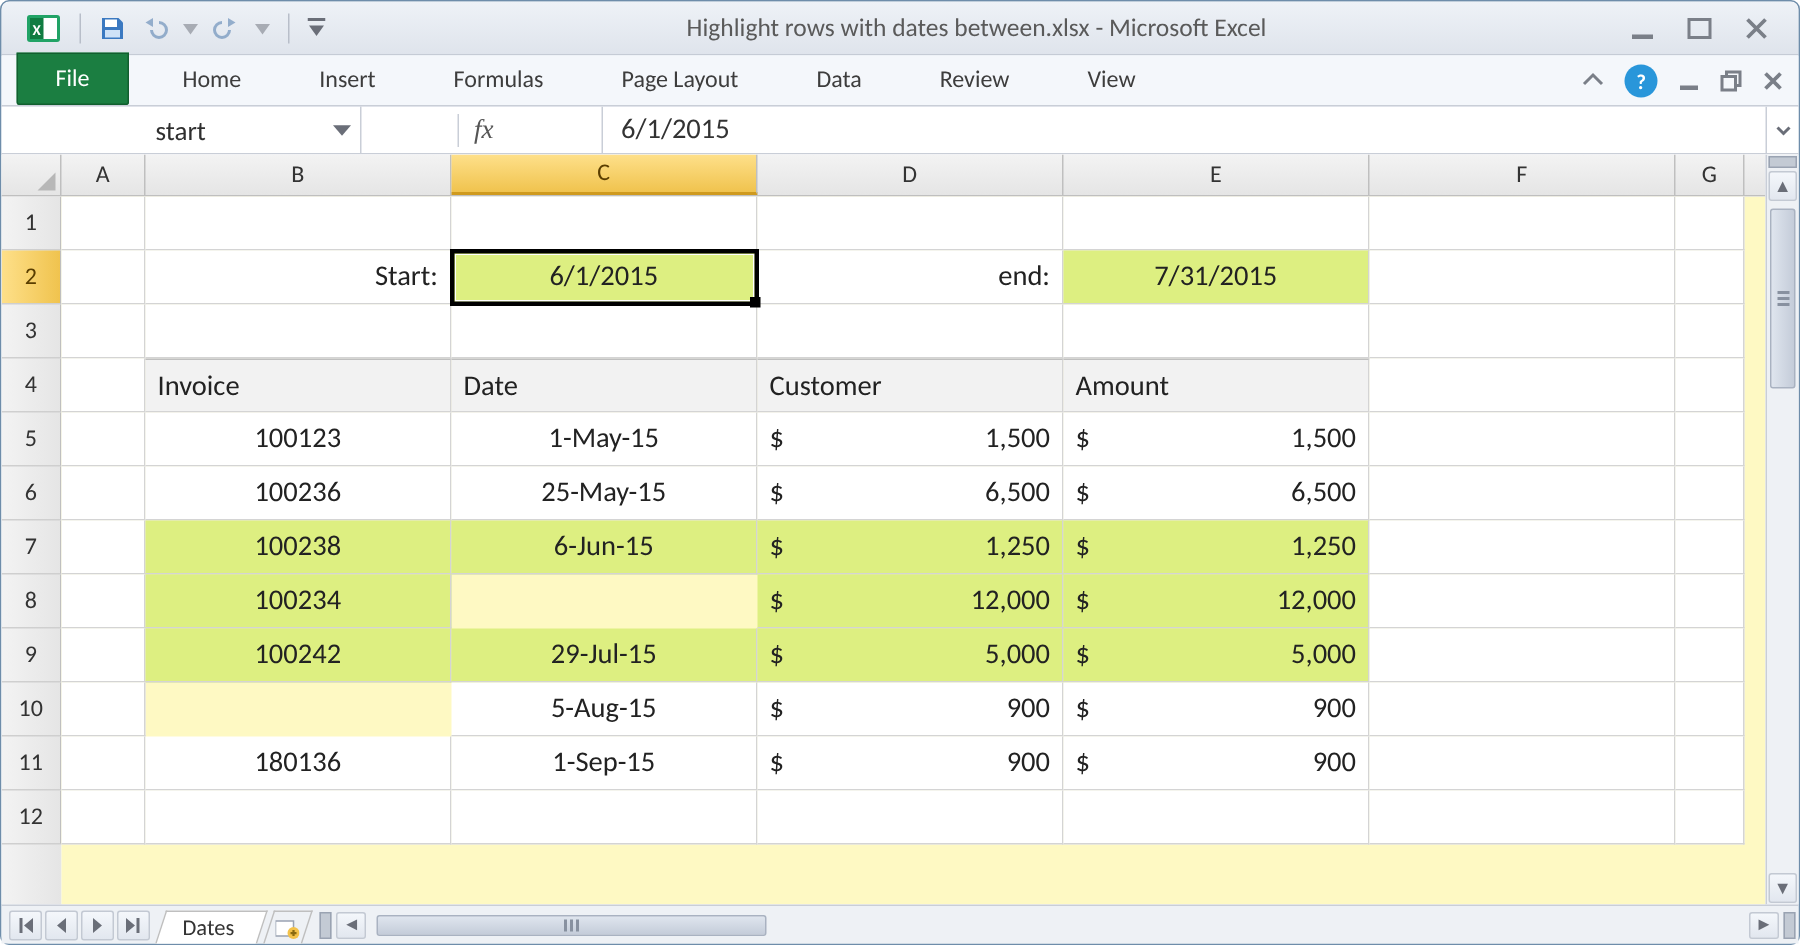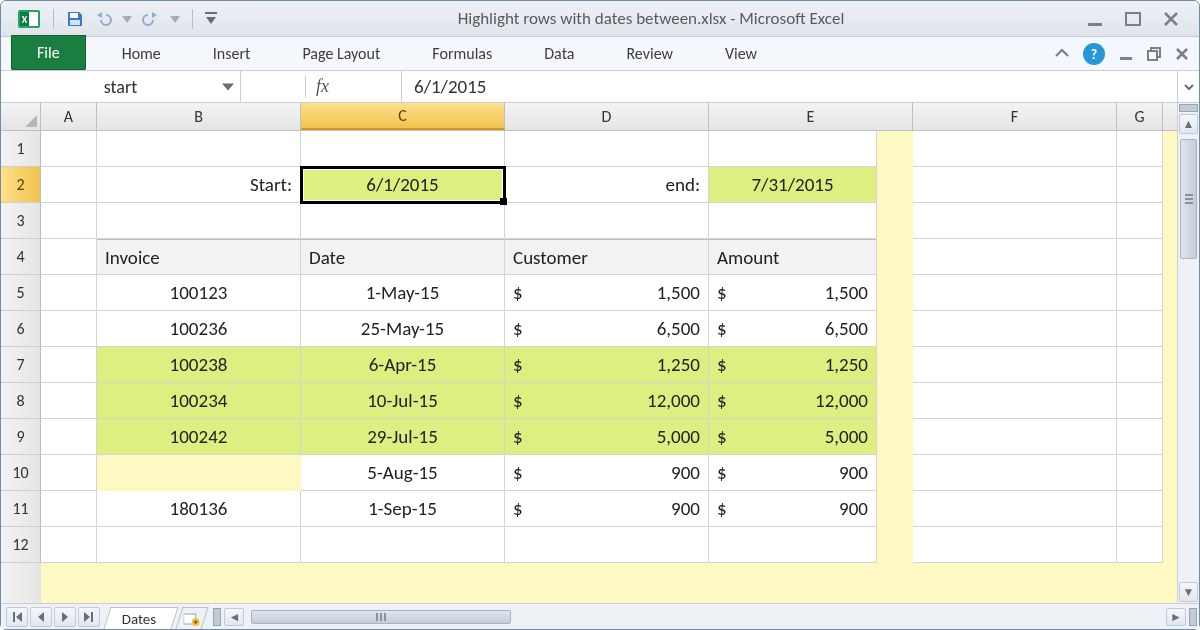--- a/index.html
+++ b/index.html
@@ -186,21 +186,21 @@
   .cell.r-align { justify-content:flex-end; }
   .cell.c-align { justify-content:center; }
   .cell.money { justify-content:flex-end; }
   .cell .currency-symbol { position:absolute; left:8px; }
 
   
   .x-A{ left:0;     width:56px; }
   .x-B{ left:56px;  width:204px; }
   .x-C{ left:260px; width:204px; }
   .x-D{ left:464px; width:204px; }
-  .x-E{ left:668px; width:168px; }
+  .x-E{ left:668px; width:204px; }
   .x-F{ left:872px; width:204px; }
   .x-G{ left:1076px;width:46px;  }
 
   .y-1{ top:0; } .y-2{ top:36px;} .y-3{ top:72px;} .y-4{ top:108px;}
   .y-5{ top:144px;} .y-6{ top:180px;} .y-7{ top:216px;} .y-8{ top:252px;}
   .y-9{ top:288px;} .y-10{ top:324px;} .y-11{ top:360px;} .y-12{ top:396px;}
 
   .selection-box {
     position:absolute;
     border:3px solid #000;
@@ -355,22 +355,22 @@
             <path stroke="#7a7f88" stroke-width="2.5" d="M4 4l12 12M16 4 4 16"></path>
           </svg>
       </span>
     </div>
   </div>
 
   <div class="ribbon-tabs">
     <div class="file-tab">File</div>
     <div class="tab">Home</div>
     <div class="tab">Insert</div>
+    <div class="tab">Formulas</div>
     <div class="tab">Page Layout</div>
-    <div class="tab">Formulas</div>
     <div class="tab">Data</div>
     <div class="tab">Review</div>
     <div class="tab">View</div>
 
     <div class="ribbon-right">
       <span>
         <svg width="18" height="18" viewBox="0 0 18 18">
             <path stroke="#7a7f88" stroke-width="2" fill="none" d="M3 11l6-6 6 6"></path>
           </svg>
       </span>
@@ -504,35 +504,34 @@
             </div>
           <div class="cell x-E y-6 money">
               <span class="currency-symbol">$</span>
               <span>6,500</span>
             </div>
           <div class="cell x-F y-6"></div>
           <div class="cell x-G y-6"></div>
 
           <div class="cell x-A y-7"></div>
           <div class="cell x-B y-7 hl c-align">100238</div>
-          <div class="cell x-C y-7 hl c-align">6-Apr-15</div>
+          <div class="cell x-C y-7 hl c-align">6-Jun-15</div>
           <div class="cell x-D y-7 hl money">
               <span class="currency-symbol">$</span>
               <span>1,250</span>
             </div>
           <div class="cell x-E y-7 hl money">
               <span class="currency-symbol">$</span>
               <span>1,250</span>
             </div>
           <div class="cell x-F y-7"></div>
           <div class="cell x-G y-7"></div>
 
           <div class="cell x-A y-8"></div>
           <div class="cell x-B y-8 hl c-align">100234</div>
-          <div class="cell x-C y-8 hl c-align">10-Jul-15</div>
           <div class="cell x-D y-8 hl money">
               <span class="currency-symbol">$</span>
               <span>12,000</span>
             </div>
           <div class="cell x-E y-8 hl money">
               <span class="currency-symbol">$</span>
               <span>12,000</span>
             </div>
           <div class="cell x-F y-8"></div>
           <div class="cell x-G y-8"></div>

